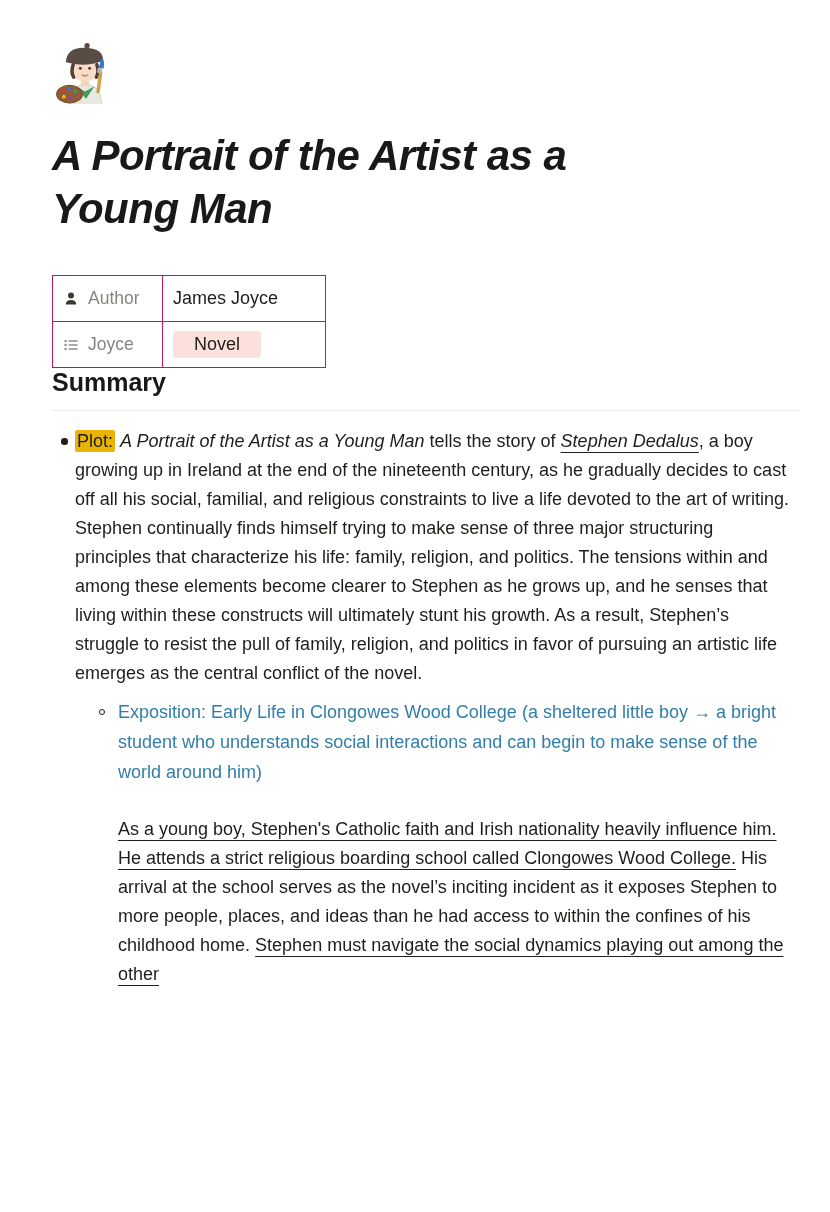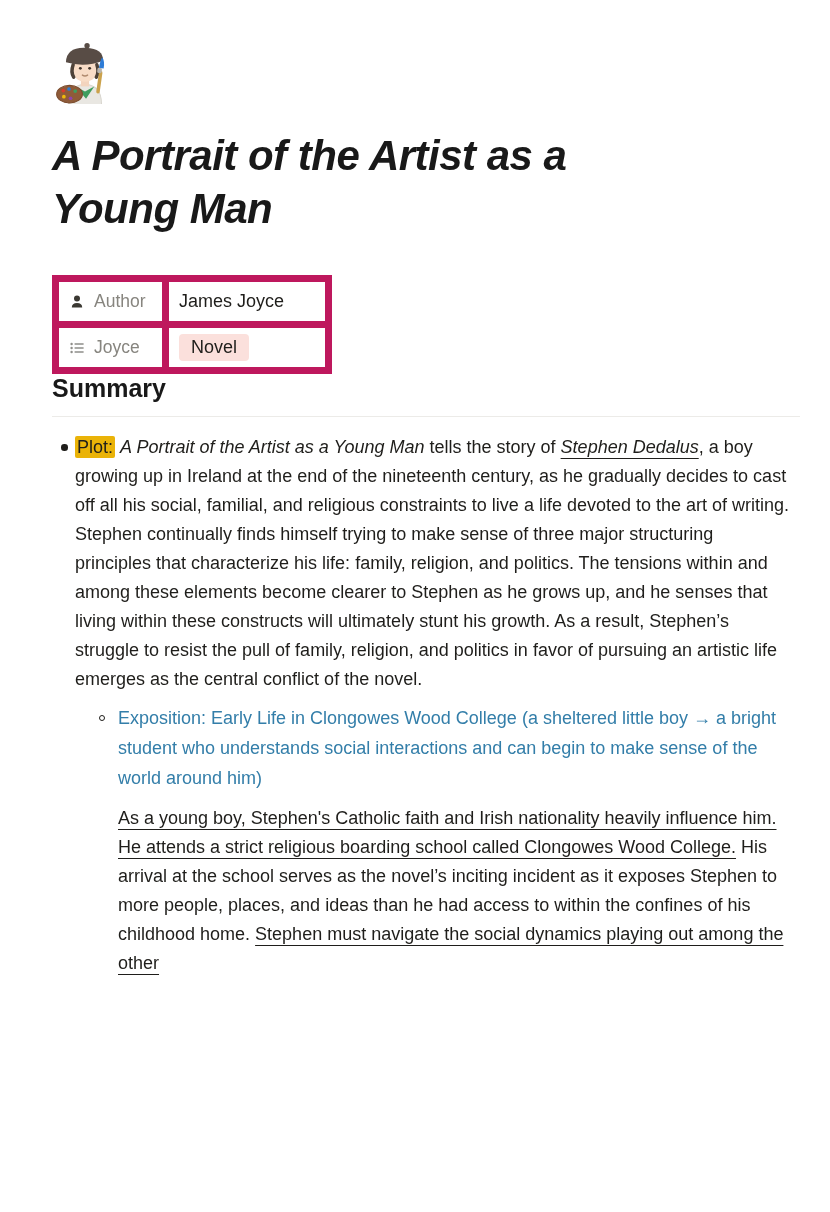--- a/index.html
+++ b/index.html
@@ -11,28 +11,28 @@
     padding:40px 30px 0 52px;
   }
   .page-icon { width:66px; height:66px; display:block; cursor:pointer; }
   .page-title {
     margin-top:24px; margin-bottom:40px;
     font-size:42px; line-height:1.25; font-weight:700; font-style:italic;
     letter-spacing:-0.5px; max-width:650px; color:#191919;
   }
   
   table.props { border-collapse:collapse; table-layout:fixed; }
-  table.props td { border:7px solid #be185d; height:46px; vertical-align:middle; }
+  table.props td { border:1px solid #be185d; height:46px; vertical-align:middle; }
   td.prop-label { width:110px; padding-left:10px; }
   td.prop-value { width:163px; padding-left:10px; font-size:18px; color:#1f1e1b; }
   .prop-label-inner { display:flex; align-items:center; gap:9px; cursor:pointer; }
   .prop-label-inner .lbl { font-size:17.5px; color:#87857F; }
   .prop-label-inner svg { flex:0 0 auto; }
   .badge {
-    display:inline-block; padding:3px 12px; border-radius:4px;
+    display:inline-block; padding:3px 21px; border-radius:4px;
     font-size:18px; line-height:1.2; cursor:pointer;
   }
   .badge.red { background:#FBE0DC; color:#1f1e1b; }
   .badge.stars {
     background:#E5E4E1; color:#F2B50E; font-size:19px; letter-spacing:2px;
     text-shadow:0 0 1px rgba(176,118,0,.65); padding:2px 9px 4px 9px;
   }
   
   .h2 { font-size:25px; font-weight:700; color:#191919; }
   .divider { border:0; border-top:1px solid #ECEBE8; margin-top:13px; }
@@ -40,21 +40,21 @@
   .li { display:flex; margin-top:16px; }
   .li-marker { flex:0 0 23px; padding-top:11px; }
   .dot { width:6.5px; height:6.5px; border-radius:50%; background:#1f1e1b; margin-left:9px; }
   .li-sub { margin-left:46px; margin-top:9px; }
   .li-sub .li-marker { flex:0 0 20px; padding-top:11.5px; }
   .circ { width:6px; height:6px; border-radius:50%; border:1.4px solid #1f1e1b; margin-left:1px; background:transparent; }
   .hl-yellow { background:#eab308; border-radius:2px; padding:1px 2px; }
   .it { font-style:italic; }
   .ul { text-decoration:underline; text-underline-offset:4.5px; text-decoration-thickness:1px;text-align:center; }
   .blue { color:#337EA9; line-height:30px; }
-  .sub-para { margin-left:66px; margin-top:11px; max-width:682px; }
+  .sub-para { margin-left:66px; margin-top:28px; max-width:682px; }
   .plot-text { max-width:717px; }
   .blue-head { max-width:680px; }
 </style>
 </head>
 <body>
 
 <div class="page-icon" title="">
   <svg width="66" height="66" viewBox="0 0 64 64">
 
     <path d="M16 62 Q16 44 32 43 Q48 44 48 62 Z" fill="#E9E7E2"></path>

